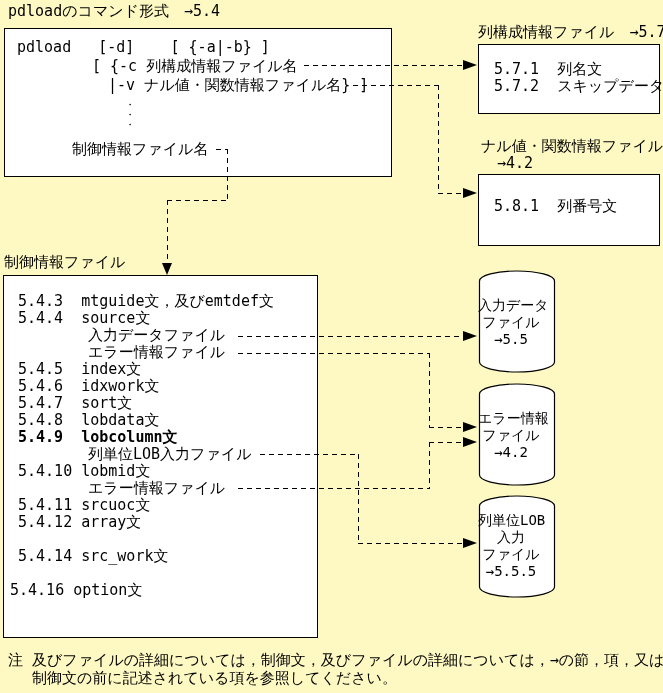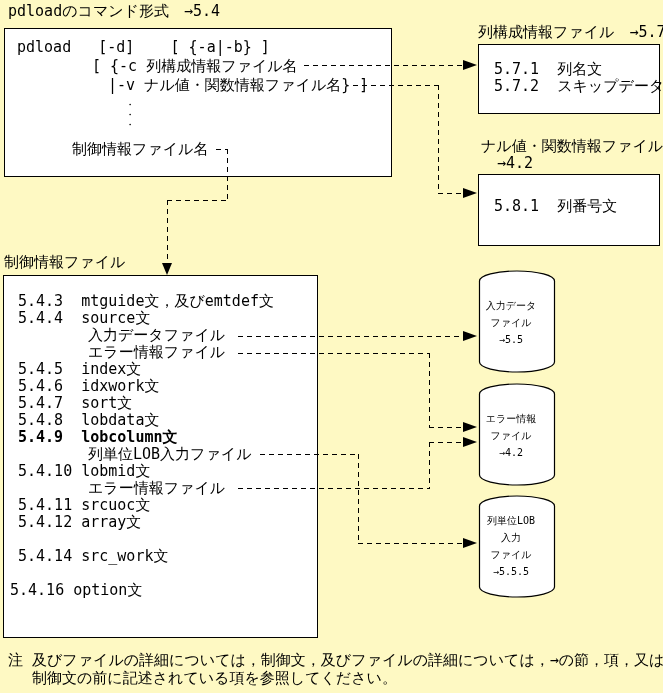--- a/index.html
+++ b/index.html
@@ -12,21 +12,21 @@
   .box{position:absolute;border:1px solid #000;background:#fff;box-sizing:border-box;}
   
   .hd{position:absolute;height:1px;background:repeating-linear-gradient(90deg,#000 0 5px,transparent 5px 9px);}
   .vd{position:absolute;width:1px;background:repeating-linear-gradient(180deg,#000 0 5px,transparent 5px 9px);}
   
   .ar{position:absolute;width:0;height:0;border-top:5px solid transparent;border-bottom:5px solid transparent;border-left:14px solid #000;}
   .ad{position:absolute;width:0;height:0;border-left:5px solid transparent;border-right:5px solid transparent;border-top:12px solid #000;}
   
   .cyl{position:absolute;width:78px;height:104px;}
   .cyl svg{position:absolute;left:0;top:0;}
-  .cyl .ctext{position:absolute;left:0;width:66px;text-align:center;font-size:10px;line-height:17px;white-space:pre;}
+  .cyl .ctext{position:absolute;left:0;width:66px;text-align:center;font-size:14px;line-height:17px;white-space:pre;}
   .dots{position:absolute;font-size:10px;line-height:10px;white-space:pre;text-align:center;}
 </style>
 </head>
 <body>
 
 <div class="canvas">
 
   <div class="t" style="left:8px;top:3px;">pdloadのコマンド形式　→5.4</div>
 
   <div class="box" style="left:4px;top:28px;width:388px;height:149px;"></div>

